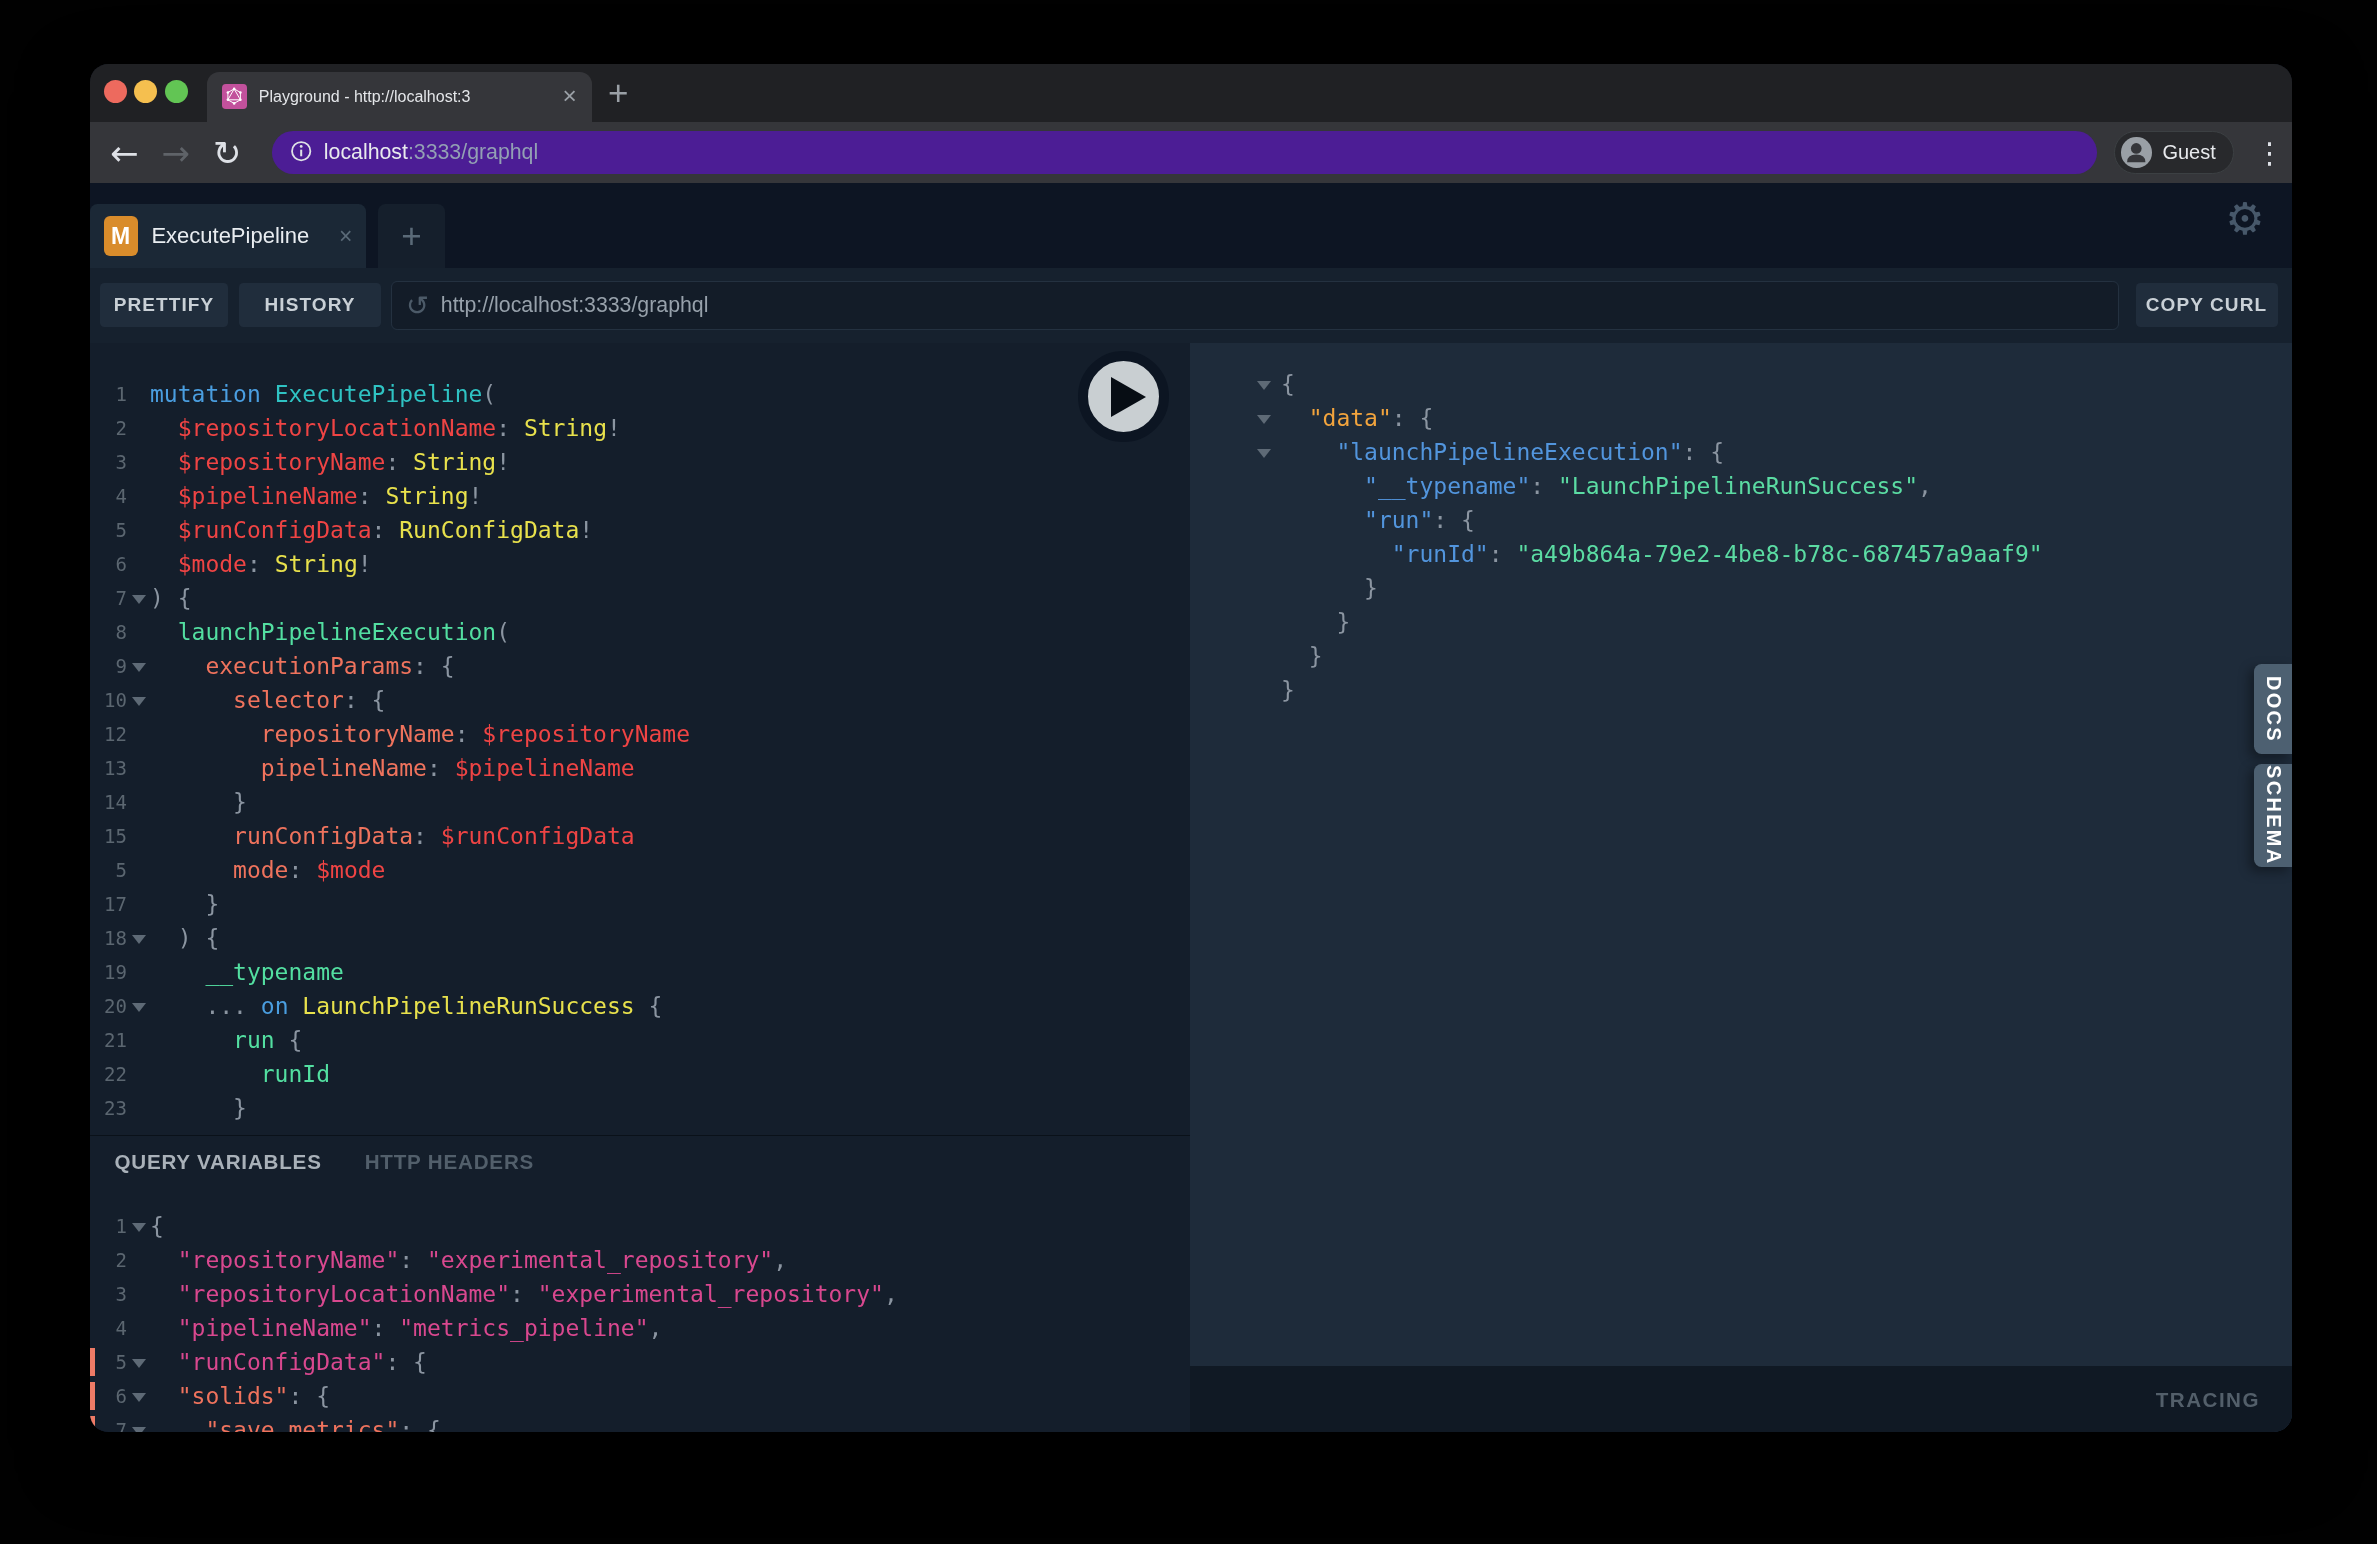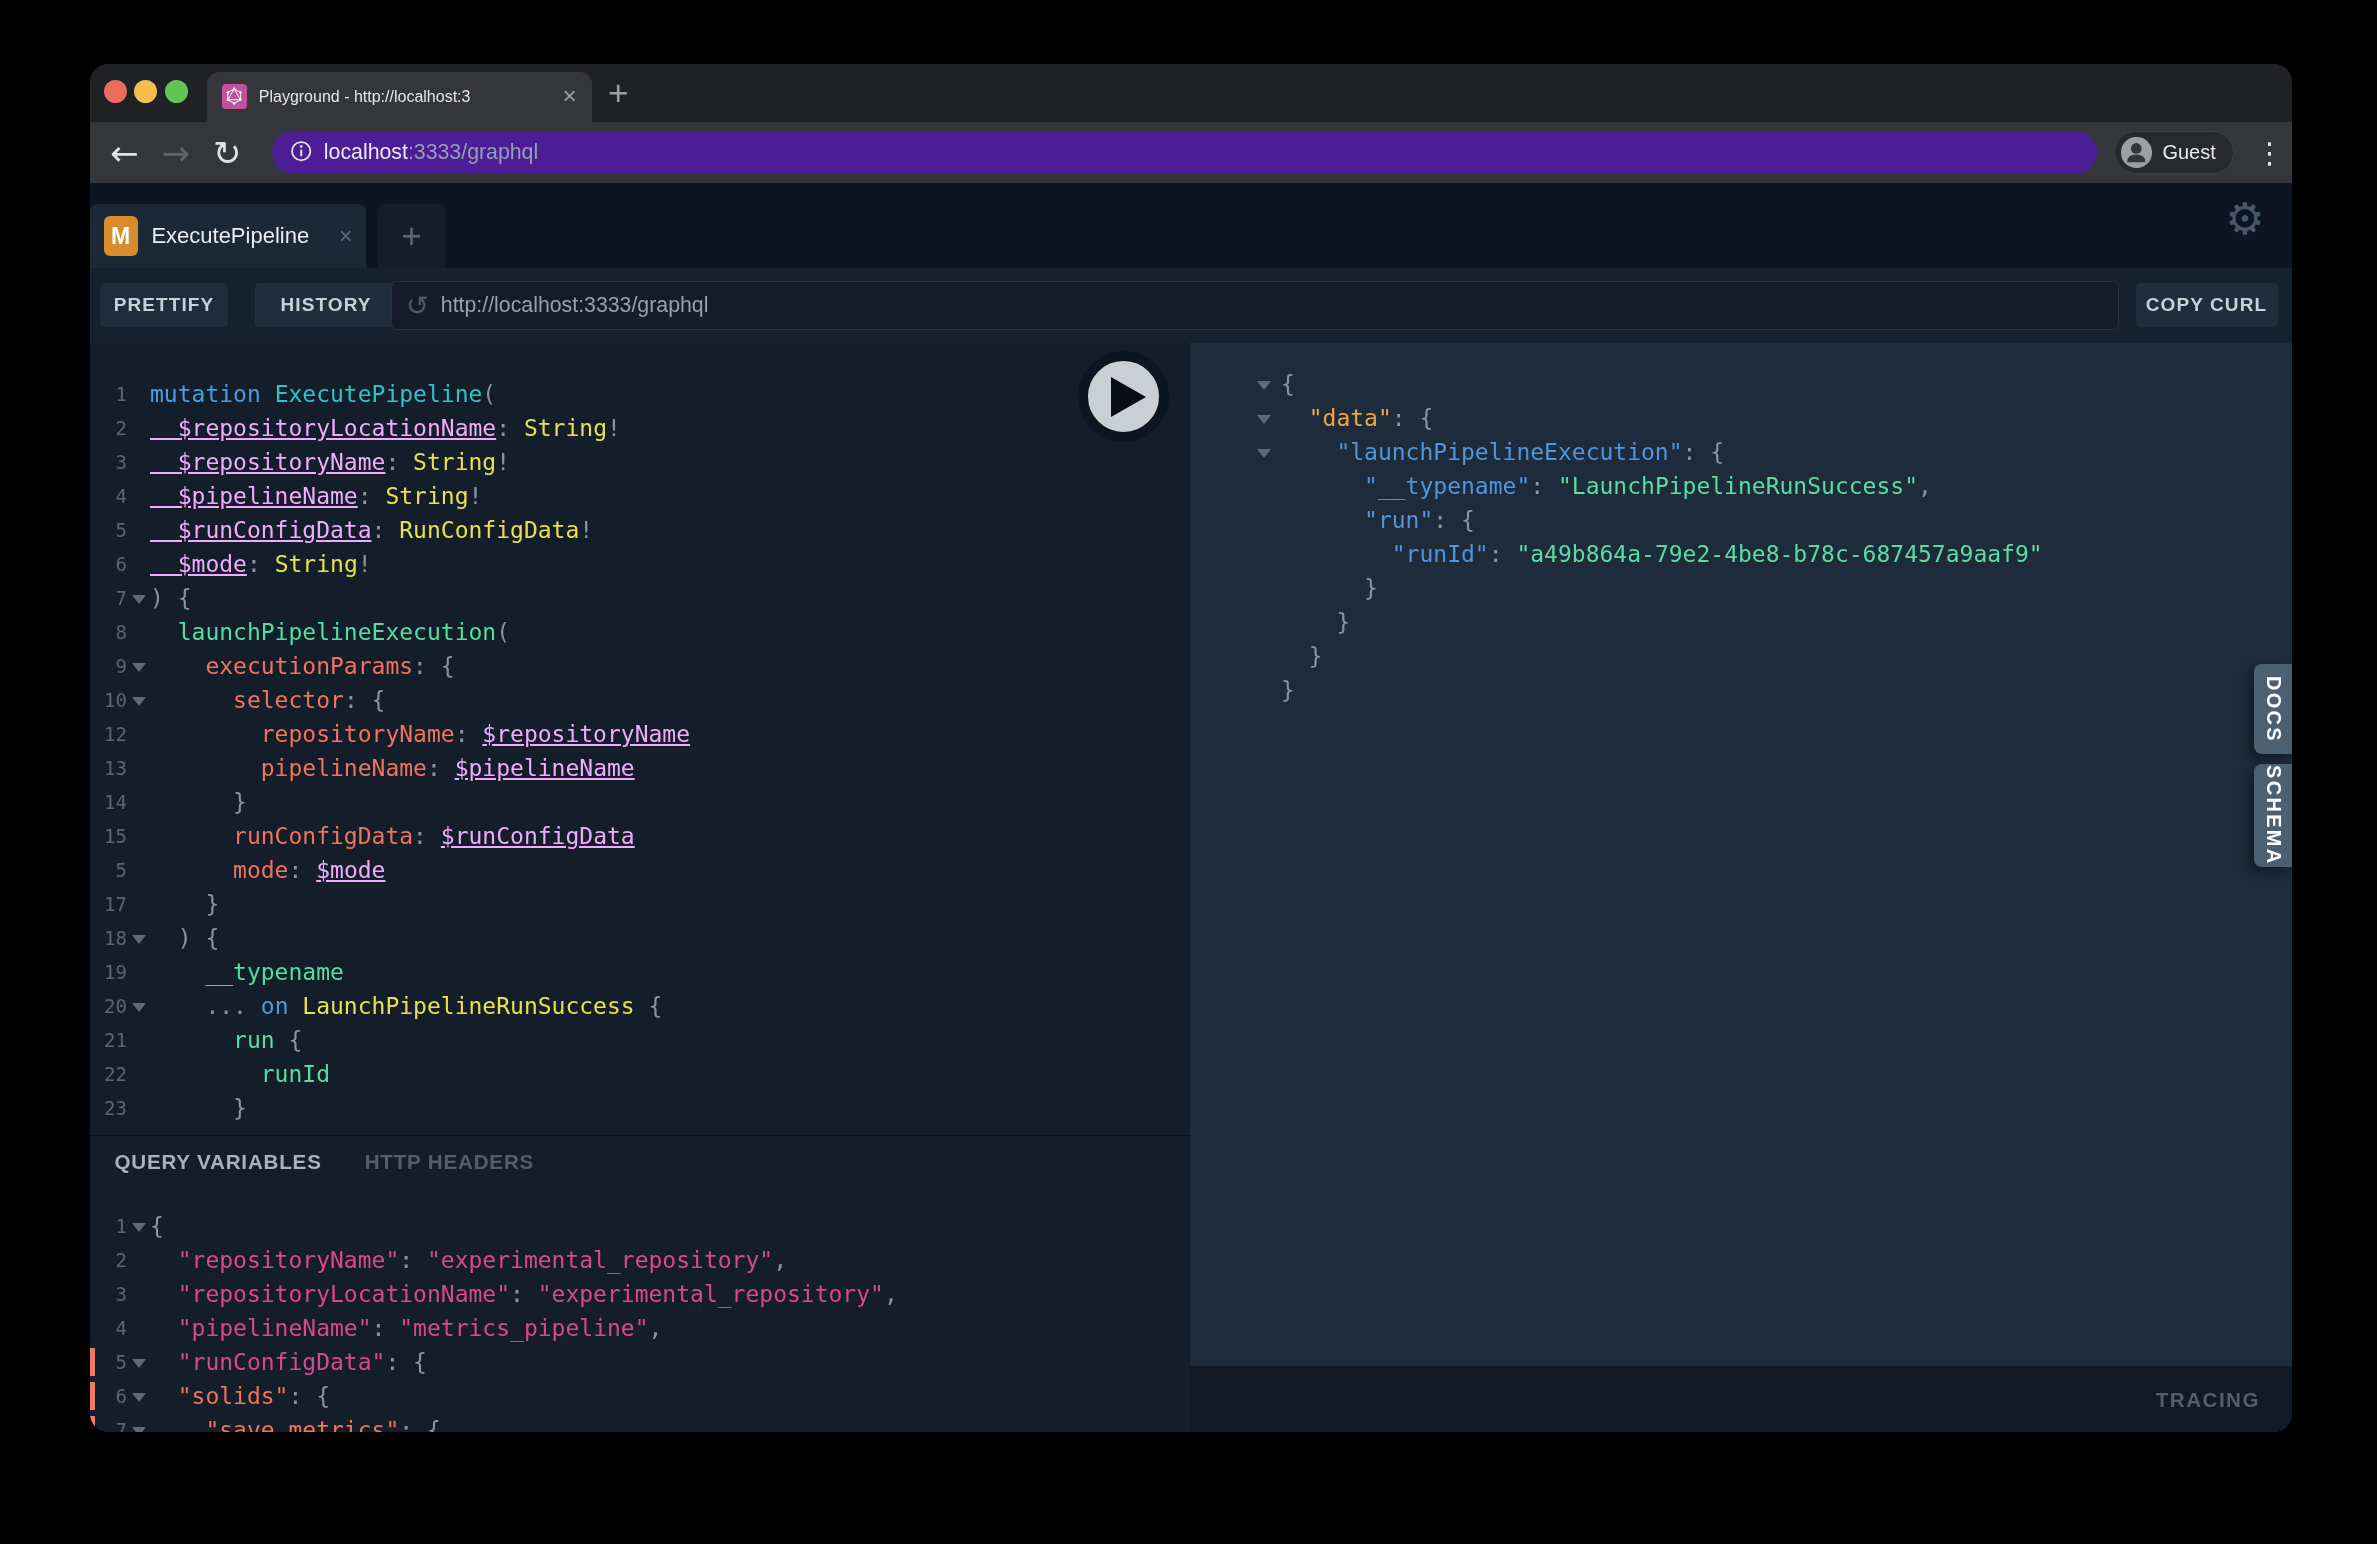--- a/index.html
+++ b/index.html
@@ -57,21 +57,21 @@
         border-radius:7.6px 7.6px 0 0;display:flex;align-items:center;justify-content:center;
         color:#5a6a78;font-size:35px;}
   .gear{position:absolute;right:27.4px;top:13.7px;font-size:44px;color:#47586a;line-height:1;
         font-family:"DejaVu Sans",sans-serif;}
 
   .ptoolbar{position:absolute;left:0;top:85px;width:100%;height:75px;background:#16212e;}
   .pbtn{position:absolute;top:15.2px;height:44px;background:#202d3c;border-radius:4.6px;
         color:#c9d0d6;font-size:19px;font-weight:bold;letter-spacing:1.1px;
         display:flex;align-items:center;justify-content:center;}
   .pbtn.prettify{left:10px;width:128px;}
-  .pbtn.history{left:165px;width:142px;}
+  .pbtn.history{left:149px;width:142px;}
   .pbtn.copycurl{right:14.5px;width:142px;}
   .endpoint{position:absolute;left:301px;top:13px;width:1728px;height:49px;background:#131c28;
             border:1.5px solid #243140;border-radius:6.1px;display:flex;align-items:center;
             padding:0 13.7px;color:#97a1ab;font-size:21.3px;}
   .endpoint .reload-ic{font-size:27.4px;color:#4c5a68;margin-right:12.2px;line-height:1;
             font-family:"DejaVu Sans",sans-serif;transform:scaleX(-1);display:inline-block;}
 
   .lpane{position:absolute;left:0;top:160px;width:1100px;height:1090px;background:#141e2b;overflow:hidden;}
   .editor{position:absolute;left:0;top:34px;right:0;height:758px;overflow:hidden;}
   .varsec{position:absolute;left:0;top:792px;right:0;bottom:0;border-top:1.5px solid #0a1119;}
@@ -101,21 +101,21 @@
   
   .cl{display:flex;align-items:center;height:34px;position:relative;white-space:pre;
       font-family:"DejaVu Sans Mono","Liberation Mono",monospace;font-size:23px;}
   .ln{flex:none;width:37px;text-align:right;color:#5b6670;font-size:19px;}
   .fold{flex:none;width:23px;display:flex;justify-content:center;align-items:center;}
   .fold.rf{width:34px;}
   .fold i{width:0;height:0;border-left:7.6px solid transparent;border-right:7.6px solid transparent;
           border-top:9.1px solid #5e6a76;display:block;margin-top:3px;}
   .mark{position:absolute;left:0;top:3px;width:5.3px;height:28px;background:#ee7b66;}
   .code{flex:none;}
-  .tk-kw{color:#4a9ee0;} .tk-op{color:#2fc3c3;} .tk-vr{color:#f0abfc;text-decoration:underline;}
+  .tk-kw{color:#4a9ee0;} .tk-op{color:#2fc3c3;} .tk-vr{color:#ef4444;}
   .tk-ty{color:#e8e14c;margin-top:13px;} .tk-pn{color:#8b95a1;} .tk-fd{color:#53dfa1;}
   .tk-ar{color:#ef735d;} .tk-pk{color:#d9488f;} .tk-ky{color:#5295dd;}
   .tk-or{color:#f2a43d;} .tk-gr{color:#5bdca3;}
 </style>
 </head>
 <body>
 
 <div class="window">
 
   <div class="tabstrip">

